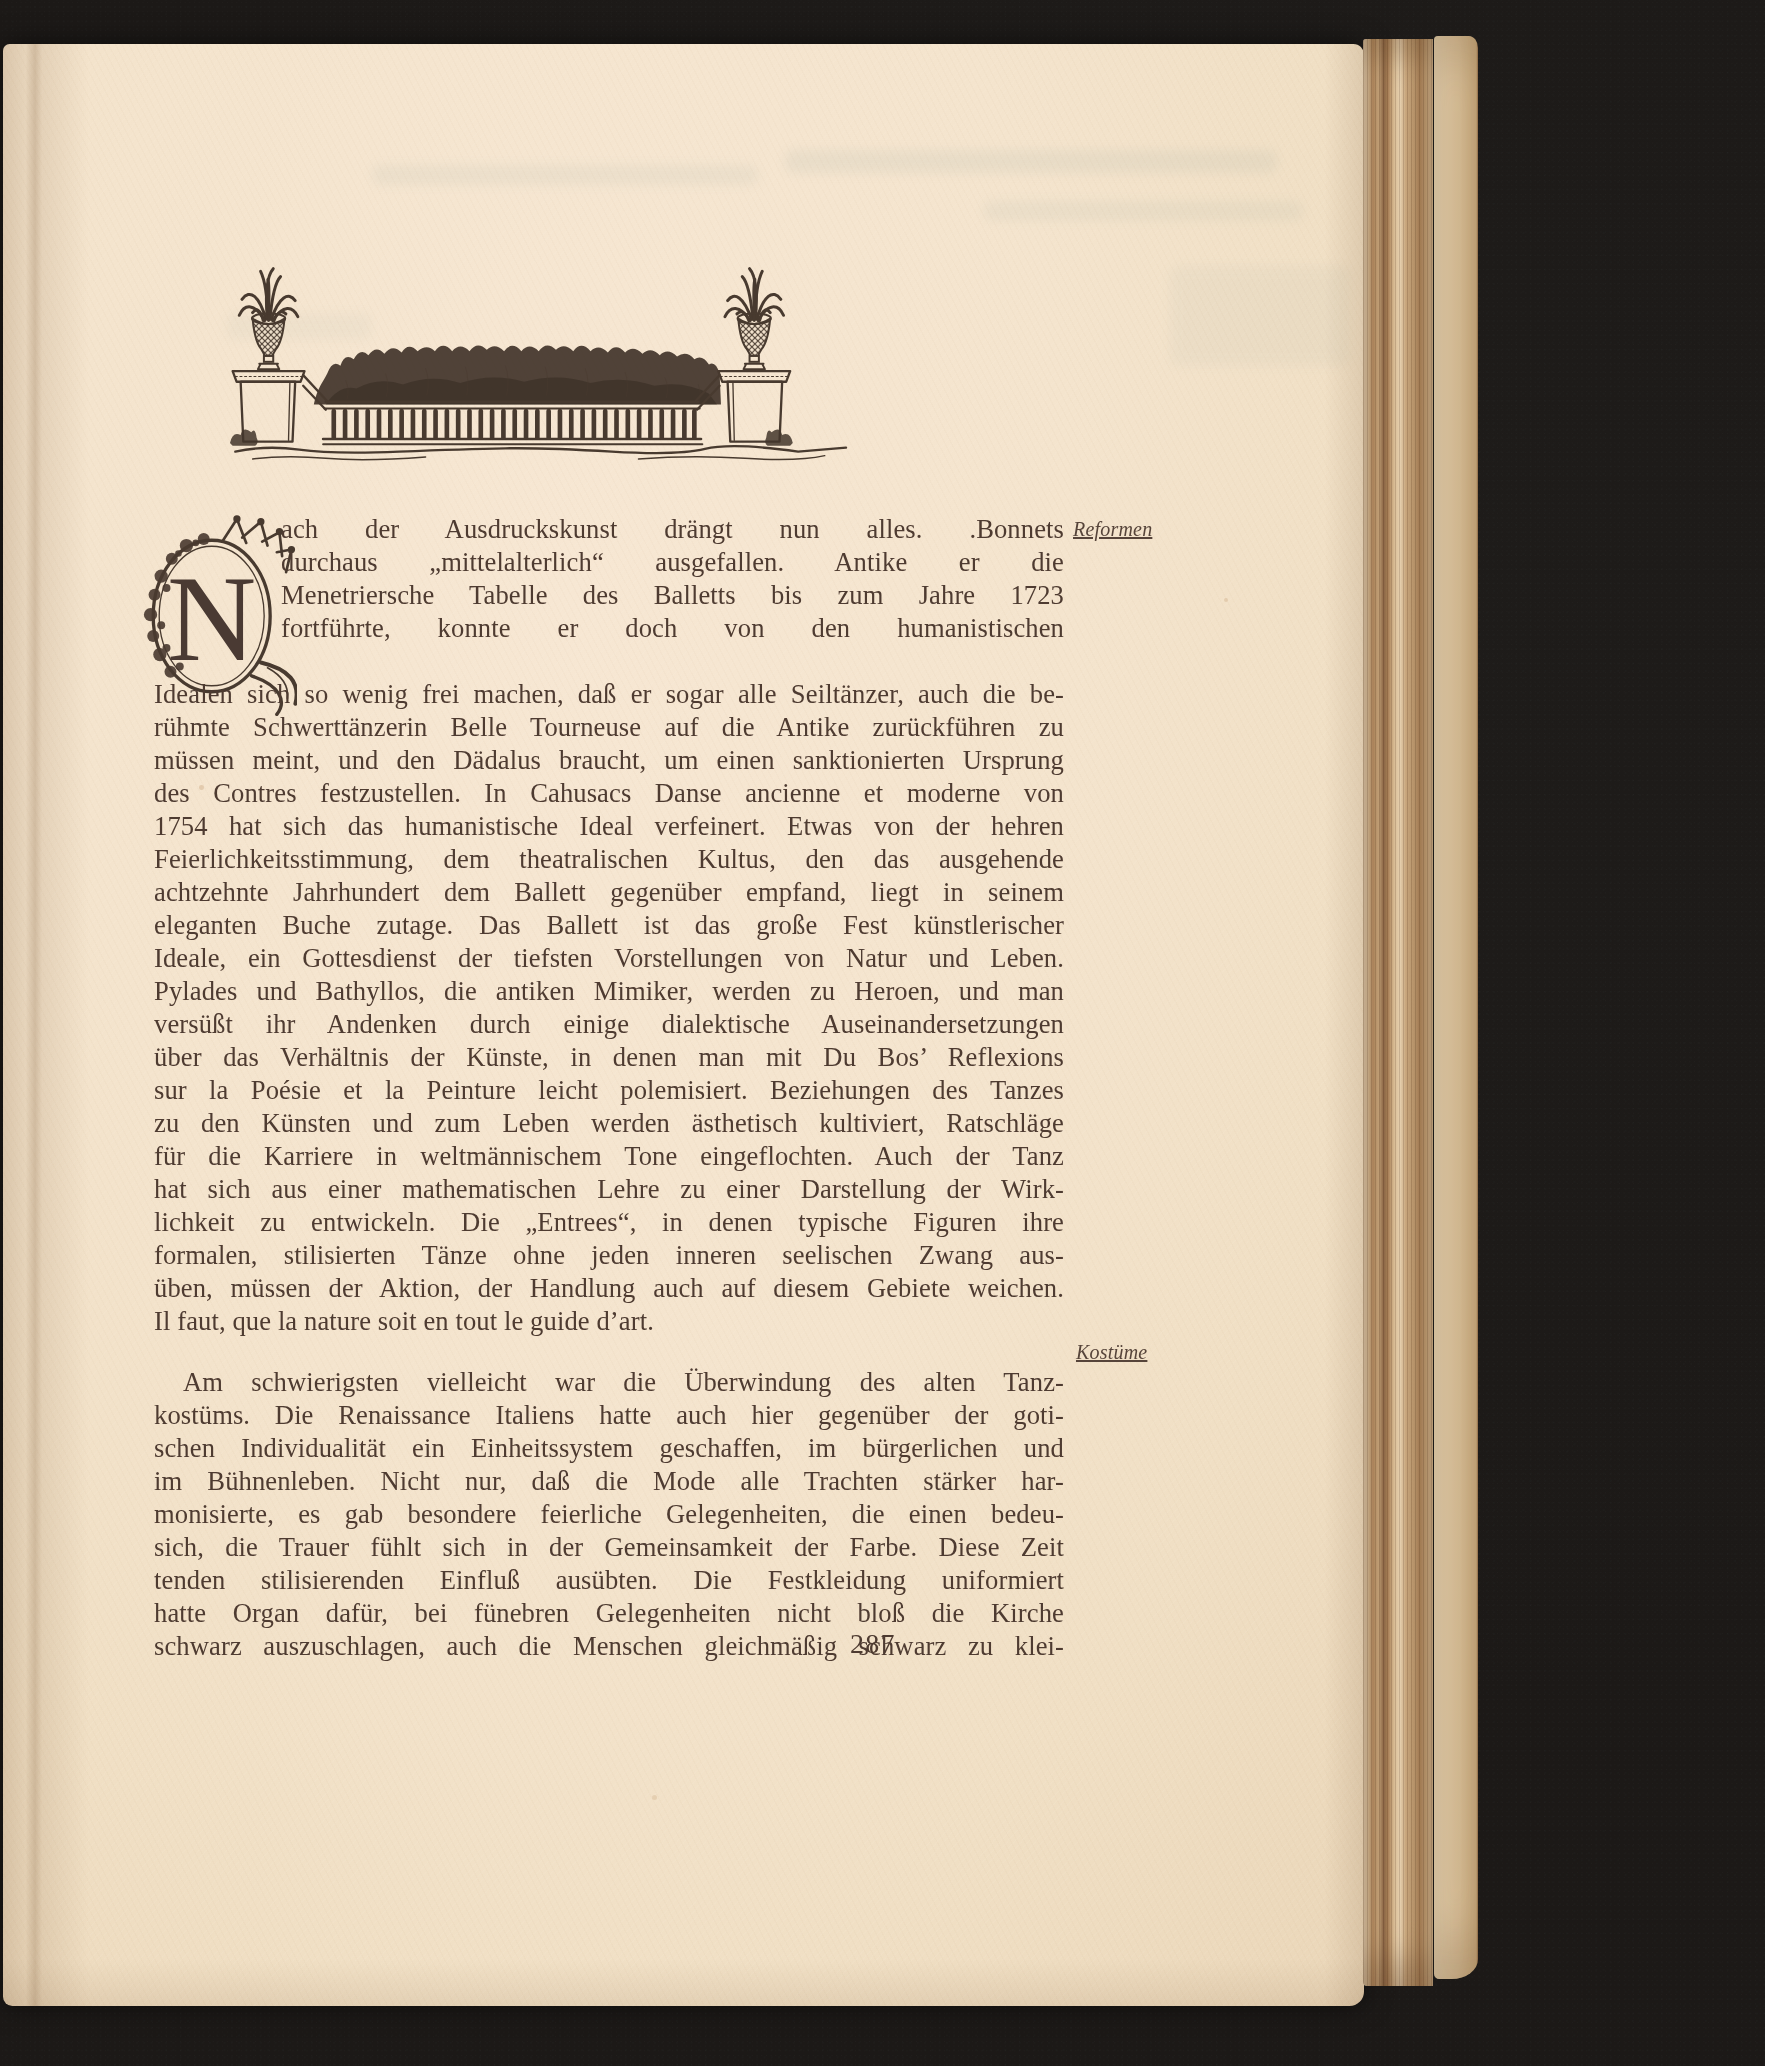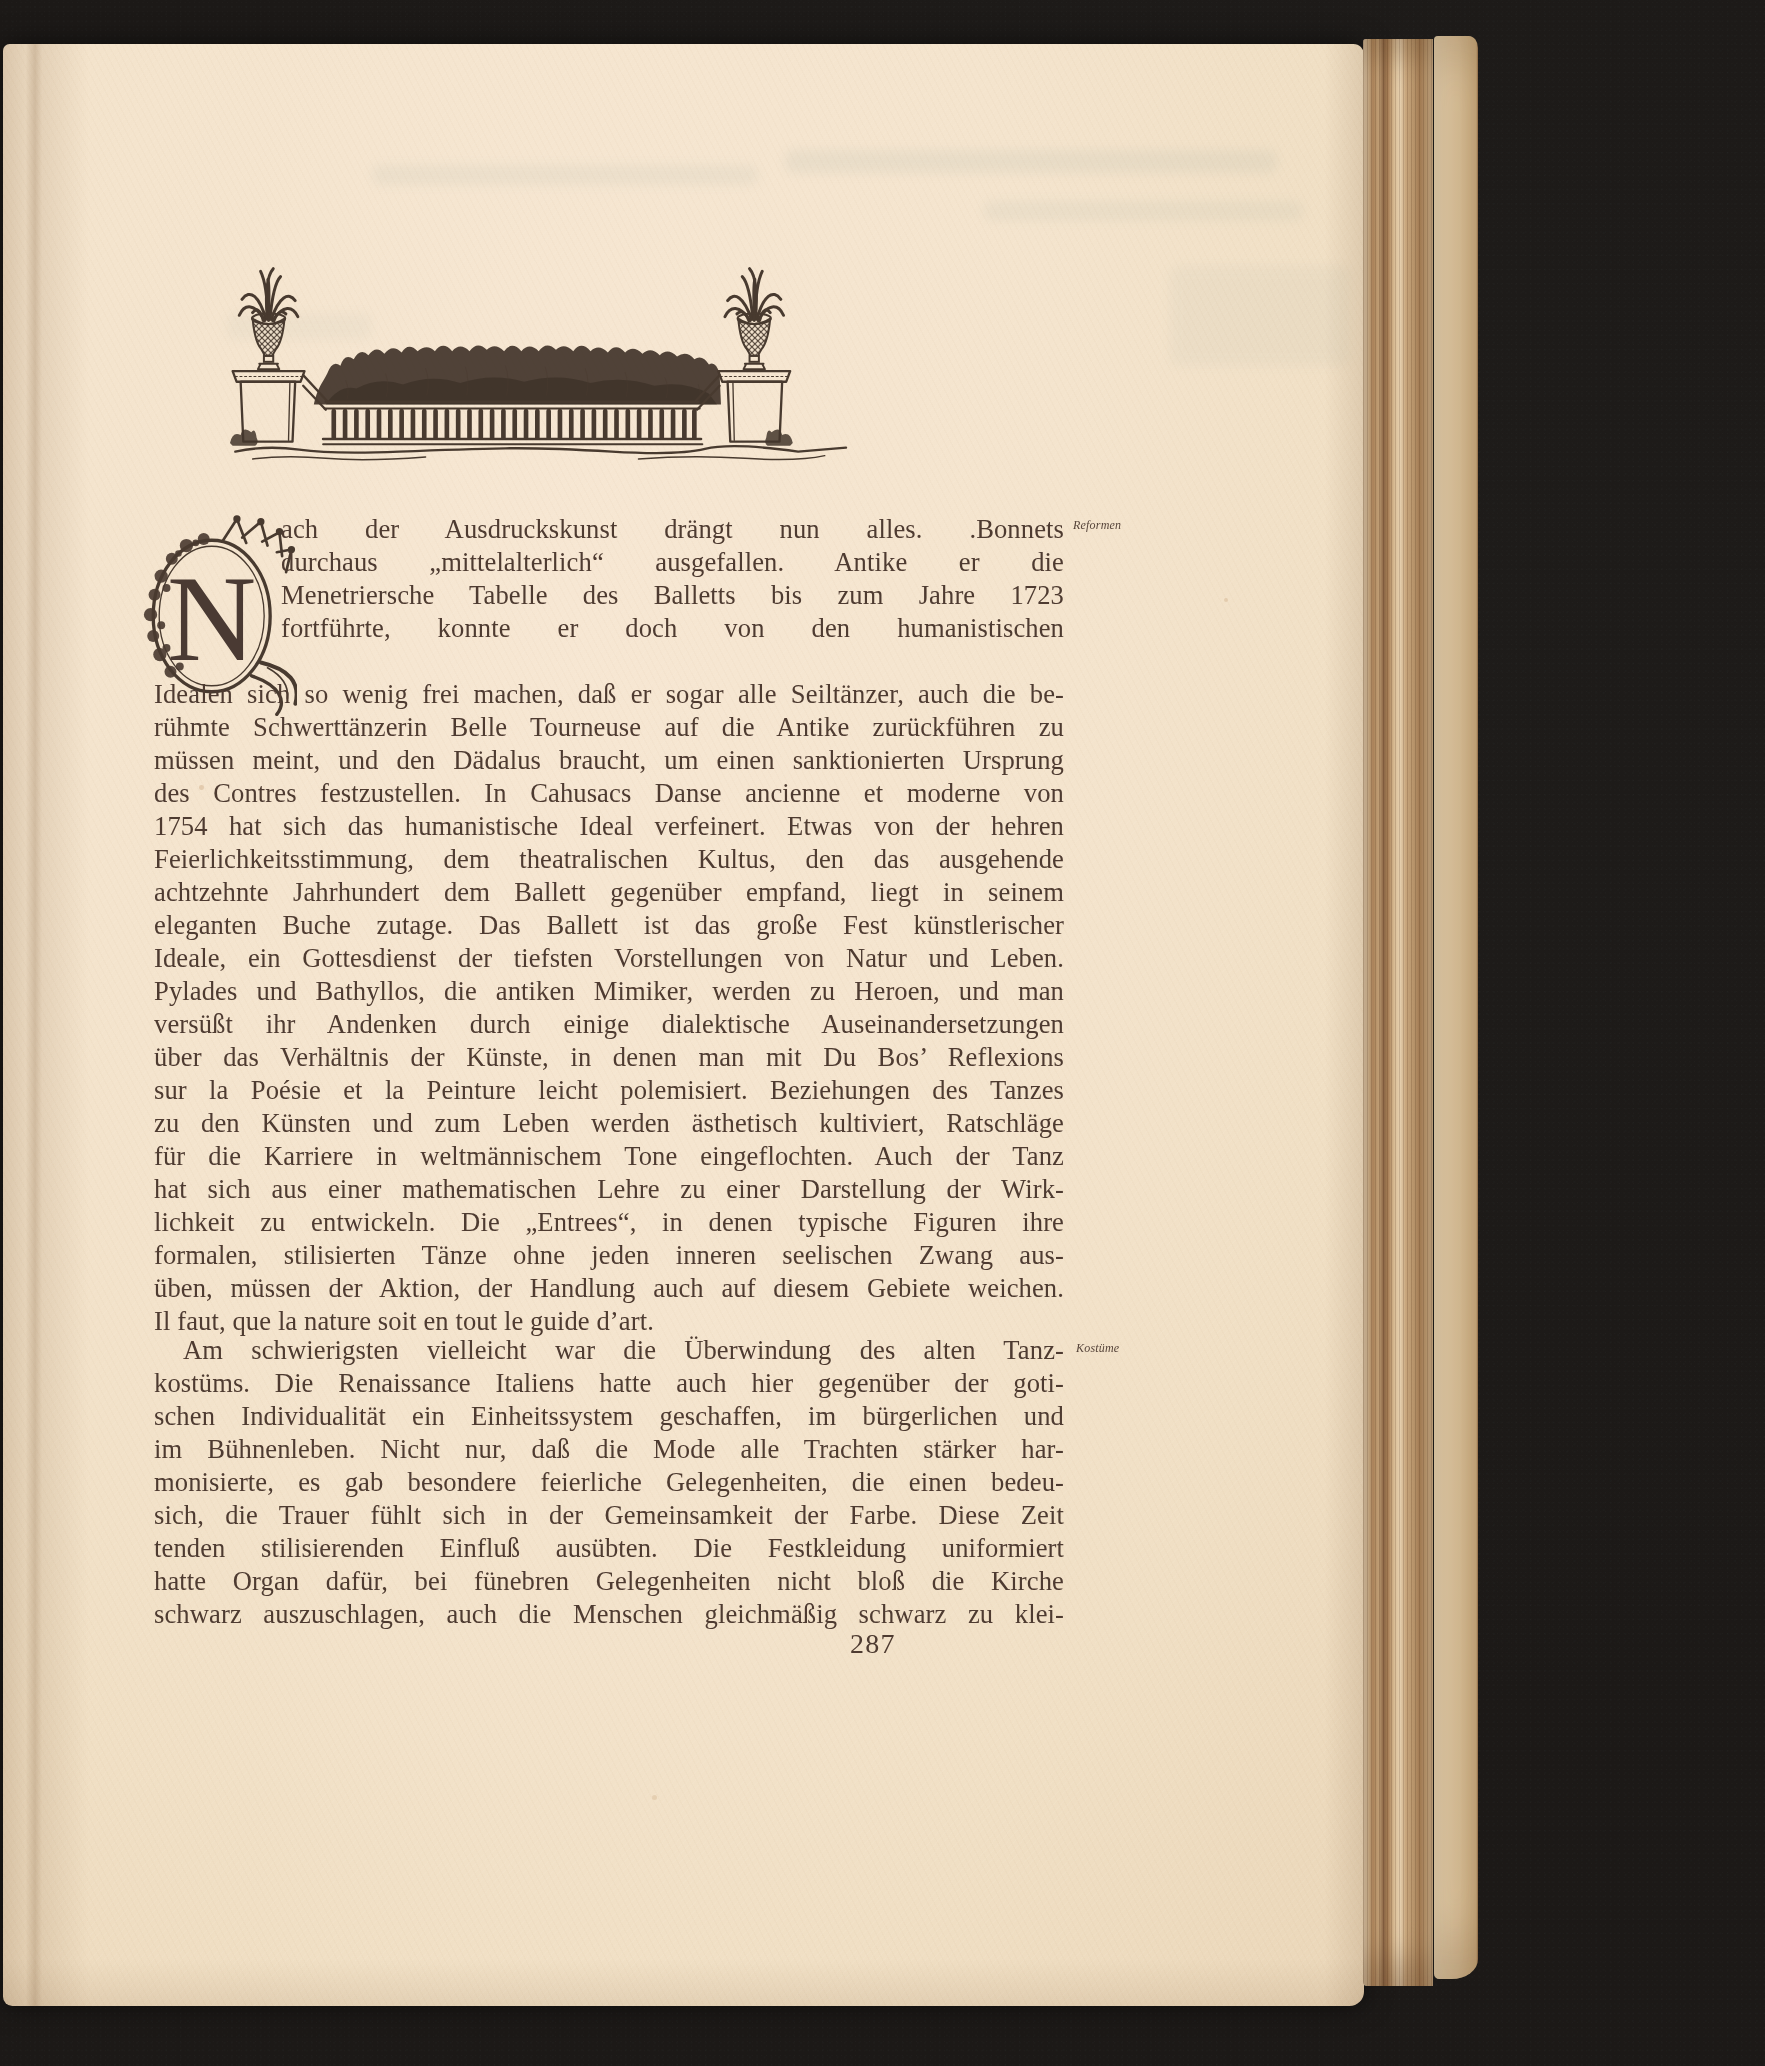--- a/index.html
+++ b/index.html
@@ -45,22 +45,22 @@
     box-shadow:inset 0 26.6px 40px rgba(90,60,30,0.18), inset 0 -40px 47px rgba(90,60,30,0.22);
   }
   
   .ghost{position:absolute;background:#97a59b;filter:blur(5.3px);border-radius:8px;}
   .age-spot{position:absolute;border-radius:50%;background:#b07f4e;filter:blur(0.7px);}
   
   .textcol{position:absolute;color:#4e3b31;font-size:26.6px;letter-spacing:0.1px;}
   .bodyline{height:33px;line-height:33px;text-align:justify;text-align-last:justify;white-space:nowrap0;}
   .p2 .bodyline{height:33px;line-height:33px;}
   .bodyline.align-left{text-align-last:left;}
-  .bodyline.first-indent{text-indent:29px;}
-  .margin-note{position:absolute;color:#56443a;font-size:12px;font-style:italic;letter-spacing:0.2px;}
+  .bodyline.first-indent{text-indent:29px;margin-top:32px;}
+  .margin-note{position:absolute;color:#56443a;font-size:20px;font-style:italic;letter-spacing:0.2px;text-decoration:underline;}
   .page-number{position:absolute;color:#4e3b31;font-size:28px;letter-spacing:1.3px;}
   svg .ink{stroke:#483a2f;fill:none;stroke-linecap:round;stroke-linejoin:round;}
 </style>
 </head>
 <body>
 
 <div id="stage">
 
   <div class="page-main"></div>
 

